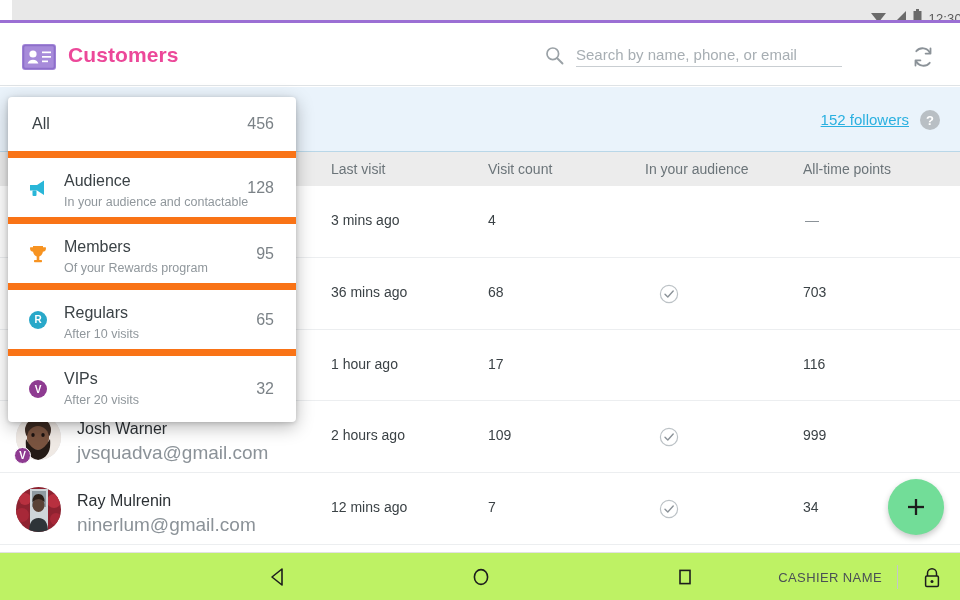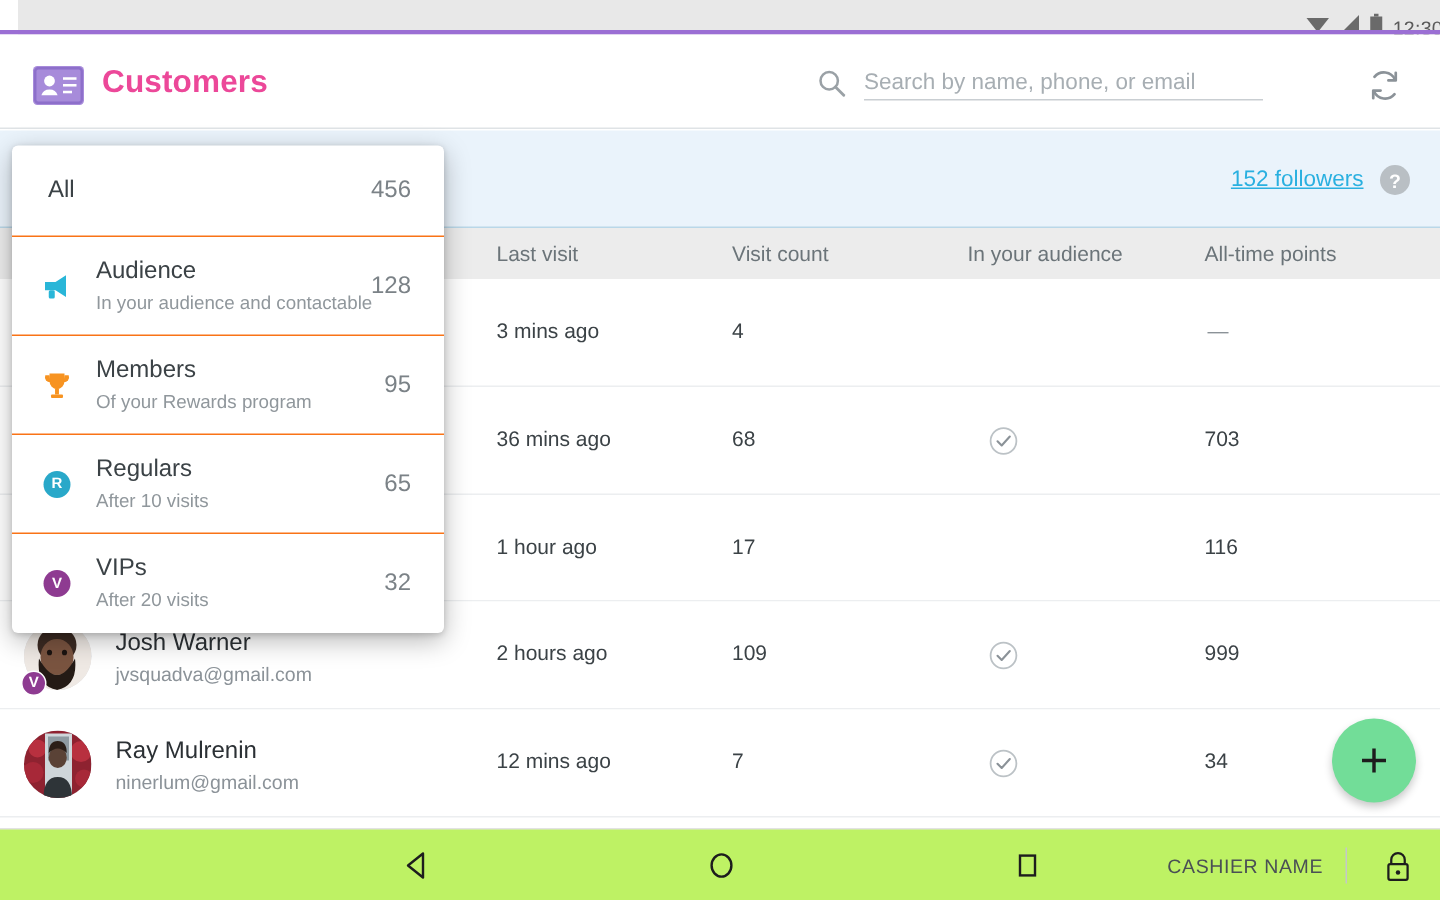--- a/index.html
+++ b/index.html
@@ -119,21 +119,21 @@
     color: #fff; font-size: 10px; font-weight: bold;
     display: flex; align-items: center; justify-content: center;
     border: 1px solid #fff;
   }
   .cust-name {
     position: absolute; left: 77px; top: 19px;
     font-size: 16px; color: #2b3034;
   }
   .cust-email {
     position: absolute; left: 77px; top: 41px;
-    font-size: 13px; color: #8b9298;
+    font-size: 19px; color: #8b9298;
   }
   .cell {
     position: absolute; top: 26px;
     font-size: 14px; color: #3b4246;
   }
   .cell.c-last  { left: 331px; }
   .cell.c-visit { left: 488px; }
   .cell.c-pts   { left: 803px; }
   .aud-check {
     position: absolute; left: 659px; top: 26px;
@@ -156,21 +156,21 @@
   
   .dropdown {
     position: absolute; left: 8px; top: 97px;
     width: 288px;
     background: #fff; border-radius: 4px;
     box-shadow: 0 5px 18px rgba(0,0,0,.28), 0 1px 4px rgba(0,0,0,.16);
     z-index: 40; overflow: hidden;
   }
   .dd-item {
     position: relative; height: 66px;
-    border-bottom: 1px solid #f97316;
+    border-bottom: 7px solid #f97316;
     cursor: pointer;
   }
   .dd-item:last-child { border-bottom: none; }
   .dd-item.dd-all { height: 61px; }
   .dd-icon {
     position: absolute; left: 19px; top: 50%;
     transform: translateY(-50%);
     width: 22px; height: 22px;
     display: flex; align-items: center; justify-content: center;
   }

